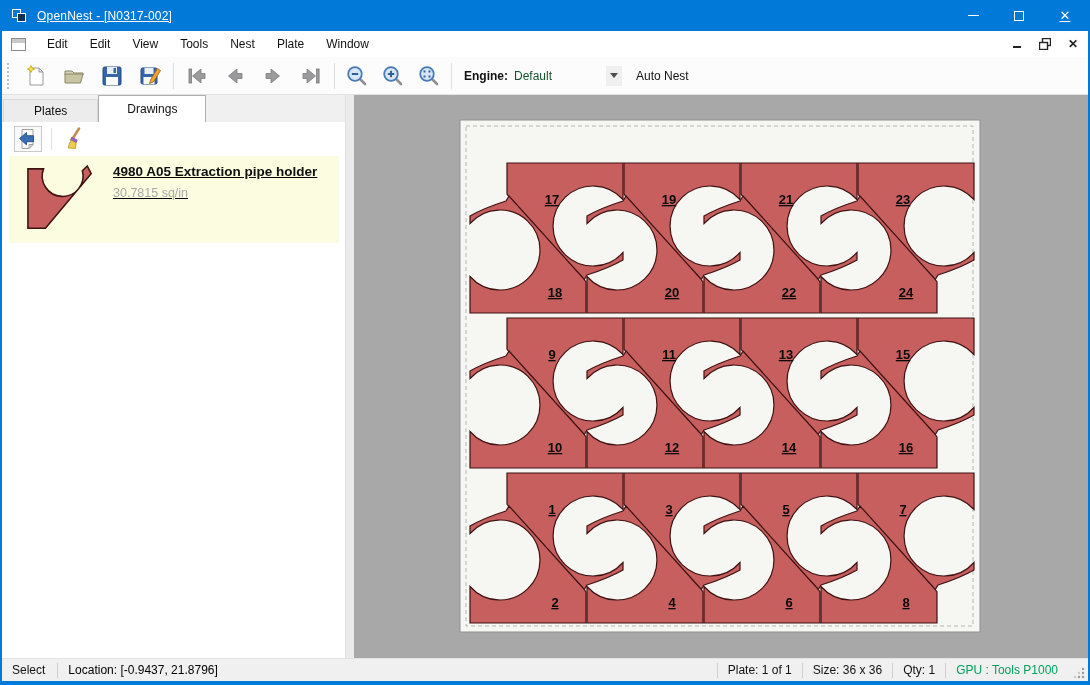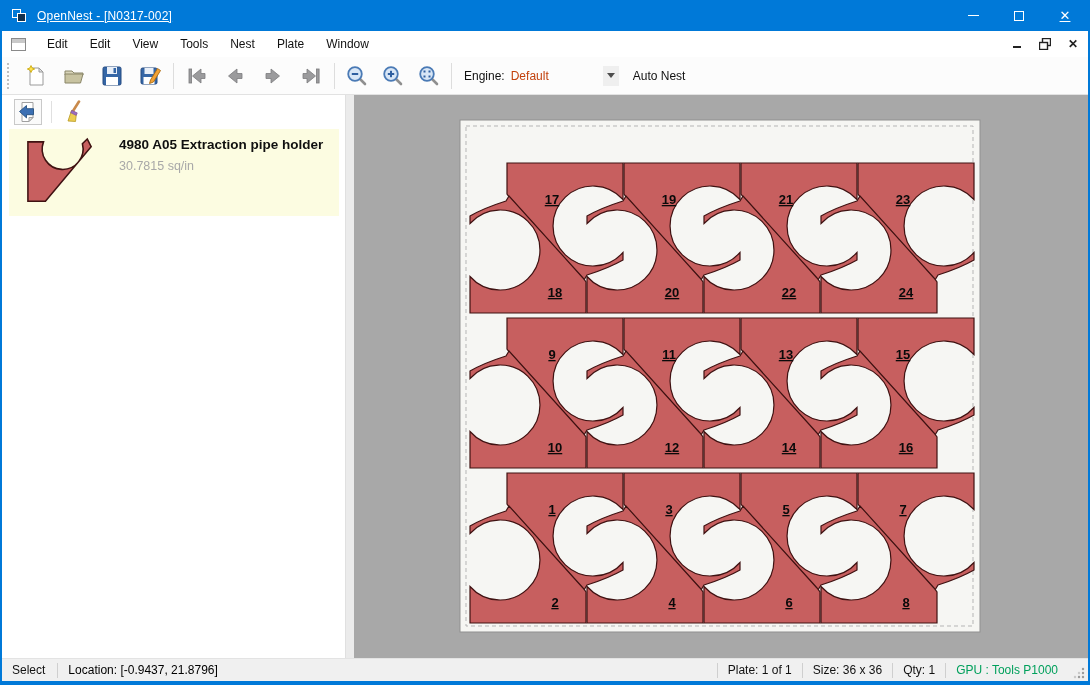--- a/index.html
+++ b/index.html
@@ -34,42 +34,42 @@
   .mdi-min { width:8px; height:2px; background:#222; display:block; margin-top:6px; }
   .mdi-close { font-size:12px; font-weight:bold; color:#222; }
 
   
   .toolbar { height:38px; background:#fcfcfc; border-bottom:1px solid #e2e2e2; display:flex; align-items:center; }
   .tb-grip { width:5px; height:28px; margin-left:4px; margin-right:6px;
     background-image:radial-gradient(#bfbfbf 1px, transparent 1.2px); background-size:4px 4px; }
   .tbtn { width:38px; height:30px; display:flex; align-items:center; justify-content:center; }
   .tbtn.narrow { width:36px; }
   .tb-sep { width:1px; height:26px; background:#dddddd; margin:0 4px; }
-  .engine-label { font-size:12px; font-weight:normal; color:#111; margin:0 6px 0 8px; }
+  .engine-label { font-size:12px; font-weight:bold; color:#111; margin:0 6px 0 8px; }
   .engine-combo { display:flex; align-items:center; height:22px; }
-  .engine-value { font-size:12px; color:#c2410c; width:92px; }
+  .engine-value { font-size:12px; color:#14532d; width:92px; }
   .combo-arrow { width:16px; height:20px; background:#efefef; display:flex; align-items:center; justify-content:center; }
   .combo-arrow svg { display:block; }
   .autonest { font-size:12px; color:#111; margin-left:14px; }
 
   
   .main { display:flex; height:563px; }
   .left-panel { width:343px; background:#fff; display:flex; flex-direction:column; }
   .tabs-row { height:27px; background:#f0f0f0; display:flex; align-items:flex-end; padding-left:1px; }
   .tab { height:23px; display:flex; align-items:center; justify-content:center; font-size:12px; color:#111;
          padding:0 30px; background:#ececec; border:1px solid #d9d9d9; border-bottom:none; margin-right:0px; }
   .tab.active { height:27px; background:#fff; border:1px solid #adadad; border-bottom:none; position:relative; z-index:2; padding:0 28px; }
   .panel-toolbar { height:32px; background:#fff; display:flex; align-items:center; padding-left:12px; border-top:1px solid #fff; }
   .ptbtn { width:28px; height:26px; display:flex; align-items:center; justify-content:center; }
   .ptbtn.boxed { border:1px solid #c9c9c9; background:#fafafa; }
   .pt-sep { width:1px; height:22px; background:#e0e0e0; margin:0 8px 0 9px; }
   .drawing-list { flex:1; padding:2px 6px 0 7px; background:#fff; }
   .list-item { background:#fcfce1; display:flex; padding:7px 8px; height:87px; }
   .thumb-box { width:88px; display:flex; align-items:center; justify-content:center; }
-  .item-info { margin-left:14px; padding-top:1px; }
+  .item-info { margin-left:8px; padding-top:1px;text-decoration:underline; }
   .item-title { font-size:13.5px; font-weight:bold; color:#101010; margin-bottom:5px; }
   .item-line { font-size:12.5px; color:#a8a8a8; line-height:19px; }
 
   .splitter { width:9px; background:#ebebeb; border-left:1px solid #e0e0e0; }
 
   .canvas { flex:1; position:relative; background:#a8a8a8; overflow:hidden; }
   .canvas svg { position:absolute; left:0; top:0; }
 
   
   .statusbar { height:23px; background:#f0f0f0; border-top:1px solid #e3e3e3; display:flex; align-items:center; font-size:12px; color:#111; }
@@ -227,20 +227,24 @@
         <svg width="8" height="5" viewBox="0 0 8 5">
           <path d="M0 0 L8 0 L4 5 Z" fill="#4d4d4d"></path>
         </svg>
       </span>
     </div>
     <span class="autonest">Auto Nest</span>
   </div>
 
   <div class="main">
     <div class="left-panel">
+      <div class="tabs-row" id="tabs-row">
+          <div class="tab">Plates</div>
+          <div class="tab active">Drawings</div>
+        </div>
 
       <div class="panel-toolbar">
         <div class="ptbtn boxed">
           <svg width="22" height="22" viewBox="0 0 22 22">
             <path d="M5 1.5 h11 v15 l-4 4 H5 z" fill="#ffffff" stroke="#a0a0a0"></path>
             <path d="M16 16.5 l-4 4 v-4 z" fill="#e4e4e4" stroke="#a0a0a0"></path>
             <path d="M2.5 10.5 L9.5 4.5 v3.2 h7 v6 h-7 v3.2 z" fill="#3b6fb3" stroke="#26507f" stroke-width="0.9"></path>
           </svg>
         </div>
         <div class="pt-sep"></div>

